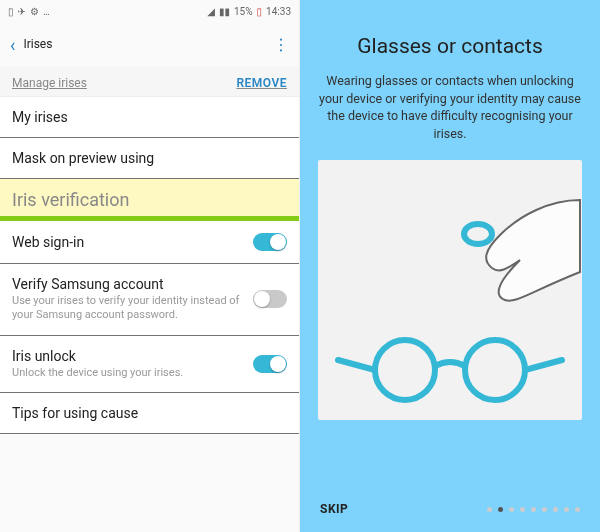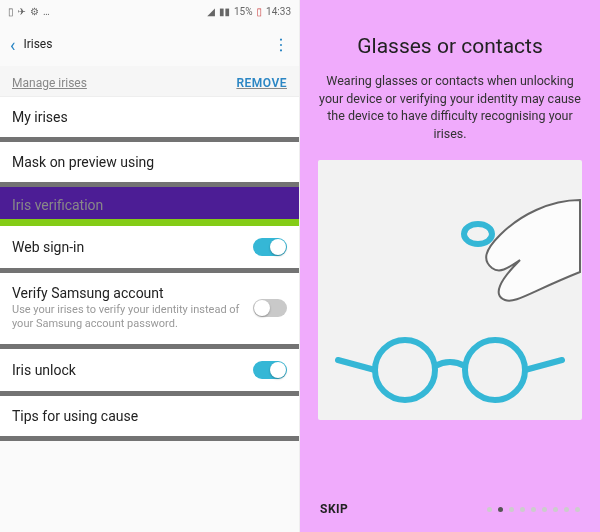--- a/index.html
+++ b/index.html
@@ -6,21 +6,21 @@
   body {
     width: 600px;
     height: 532px;
     display: flex;
     font-family: -apple-system, "Segoe UI", Roboto, Arial, sans-serif;
     background: #fff;
     overflow: hidden;
   }
   .pane { display: flex; flex-direction: column; }
   .left { width: 300px; border-right: 1px solid #eee; background: #fafafa; }
-  .right { width: 300px; background: #f0abfc; }
+  .right { width: 300px; background: #7dd3fc; }
 
   
   .statusbar {
     height: 22px;
     display: flex;
     align-items: center;
     justify-content: space-between;
     padding: 0 8px;
     font-size: 10px;
     color: #666;
@@ -45,28 +45,28 @@
     padding: 10px 12px 6px 12px;
     font-size: 12px; color: #888;
     border-bottom: 1px solid #eee;
     background: #f6f6f6;
     text-decoration: underline;
   }
   .section-row .action { color: #2b86c4; font-weight: 600; letter-spacing: 0.5px; }
 
   .category {
     padding: 10px 12px 6px 12px;
-    font-size: 14px; color: #888;
-    border-bottom: 7px solid #84cc16;
-    background: #4c1d95;
+    font-size: 18px; color: #888;
+    border-bottom: 5px solid #84cc16;
+    background: #fef9c3;
   }
 
   .item {
     padding: 12px;
-    border-bottom: 5px solid #737373;
+    border-bottom: 1px solid #737373;
     display: flex;
     align-items: center;
     background: #fff;
   }
   .item .txt { flex: 1; }
   .item .lbl { font-size: 14px; color: #222; }
   .item .sub { font-size: 11px; color: #999; margin-top: 2px; line-height: 1.3; }
 
   .toggle {
     width: 34px; height: 18px; border-radius: 9px; position: relative;
@@ -157,20 +157,21 @@
     <div class="txt">
       <div class="lbl">Verify Samsung account</div>
       <div class="sub">Use your irises to verify your identity instead of your Samsung account password.</div>
     </div>
     <div class="toggle"></div>
   </div>
 
   <div class="item">
     <div class="txt">
       <div class="lbl">Iris unlock</div>
+      <div class="sub">Unlock the device using your irises.</div>
     </div>
     <div class="toggle on"></div>
   </div>
 
   <div class="item">
     <div class="txt">
         <div class="lbl">Tips for using cause</div>
       </div>
   </div>
 </div>

